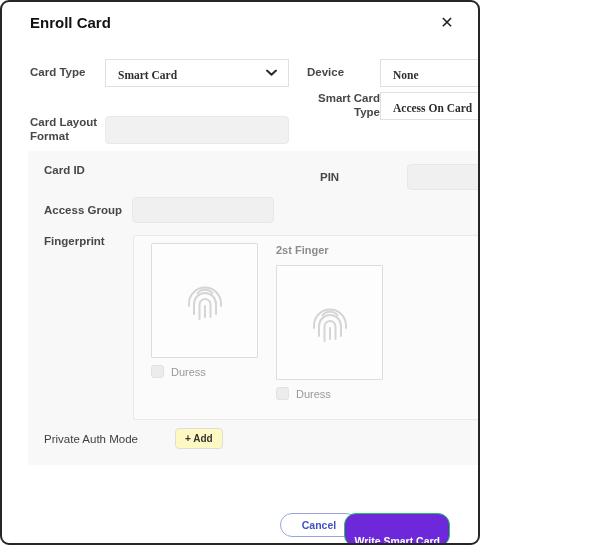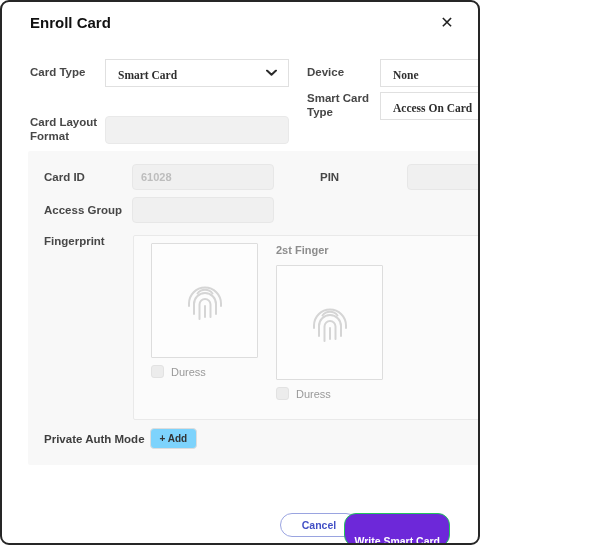--- a/index.html
+++ b/index.html
@@ -71,25 +71,26 @@
     display: flex; align-items: center; justify-content: center; cursor: pointer;
   }
   .duress { display: flex; align-items: center; margin-top: 7px; gap: 7px; }
   .checkbox {
     width: 13px; height: 13px; background: #ececec; border: 1px solid #e2e2e2;
     border-radius: 3px; cursor: pointer; display: inline-block;
   }
   .duress-label { font-size: 11px; font-weight: 400; color: #999; }
 
   .pauth { position: absolute; left: 16px; top: 277px; display: flex; align-items: center; gap: 5px; }
-  .pauth-label { font-size: 11.5px; font-weight: 700; color: #3e3e3e; }
+  .pauth-label { font-size: 11.5px; font-weight: 400; color: #3e3e3e; }
   .add-btn {
-    height: 21px; padding: 0 9px; background: #7dd3fc; border: 1px solid #ddd; border-radius: 4px;
+    height: 21px; padding: 0 9px; background: #fef9c3; border: 1px solid #ddd; border-radius: 4px;
     font-size: 10px; font-weight: 700; color: #333; cursor: pointer;
     font-family: "Liberation Sans", sans-serif;
+    margin-left: 32px;
   }
 
   .footer-btn {
     position: absolute; top: 511px; height: 24px; border-radius: 12px;
     font-family: "Liberation Sans", sans-serif; font-size: 10.5px; font-weight: 700;
     cursor: pointer; line-height: 22px;
   }
   .cancel-btn {
     right: 120px; min-width: 78px; padding: 0 20px;
     background: #fff; border: 1.5px solid #9aa4e0; color: #4350c5;
@@ -132,36 +133,35 @@
       </span>
     </div>
   </div>
 
   <div class="field" style="left:28px; top:90px;margin-top:24px;">
     <div class="flabel">Card Layout Format</div>
     <input class="dinput" style="width: 184px;" readonly="" value="">
   </div>
 
   <div class="field" style="left:305px; top:90px;">
-    <div class="flabel" style="width:73px;">Smart Card Type</div>
+    <div class="flabel" style="width:73px;text-align:right;">Smart Card Type</div>
     <div class="select" style="width:186px;">
       <span class="sel-val">Access On Card</span>
       <span class="chev">
         <svg width="11" height="7" viewBox="0 0 11 7">
             <path d="M1 1 L5.5 5.3 L10 1" stroke="#2b2b2b" stroke-width="2" fill="none" stroke-linecap="round" stroke-linejoin="round"></path>
           </svg>
       </span>
     </div>
   </div>
 
   <div class="panel">
 
     <div class="pfield" style="left:16px; top:13px;">
       <div class="plabel">Card ID</div>
-      <input class="pinput" style="width: 142px;" readonly="" value="61028">
     </div>
 
     <div class="pfield" style="left:292px; top:13px;">
       <div class="plabel" style="width:87px;">PIN</div>
       <input class="pinput" style="width: 143px;" readonly="" value="">
     </div>
 
     <div class="pfield" style="left:16px; top:46px;">
       <div class="plabel">Access Group</div>
       <input class="pinput" style="width: 142px;" readonly="" value="">

